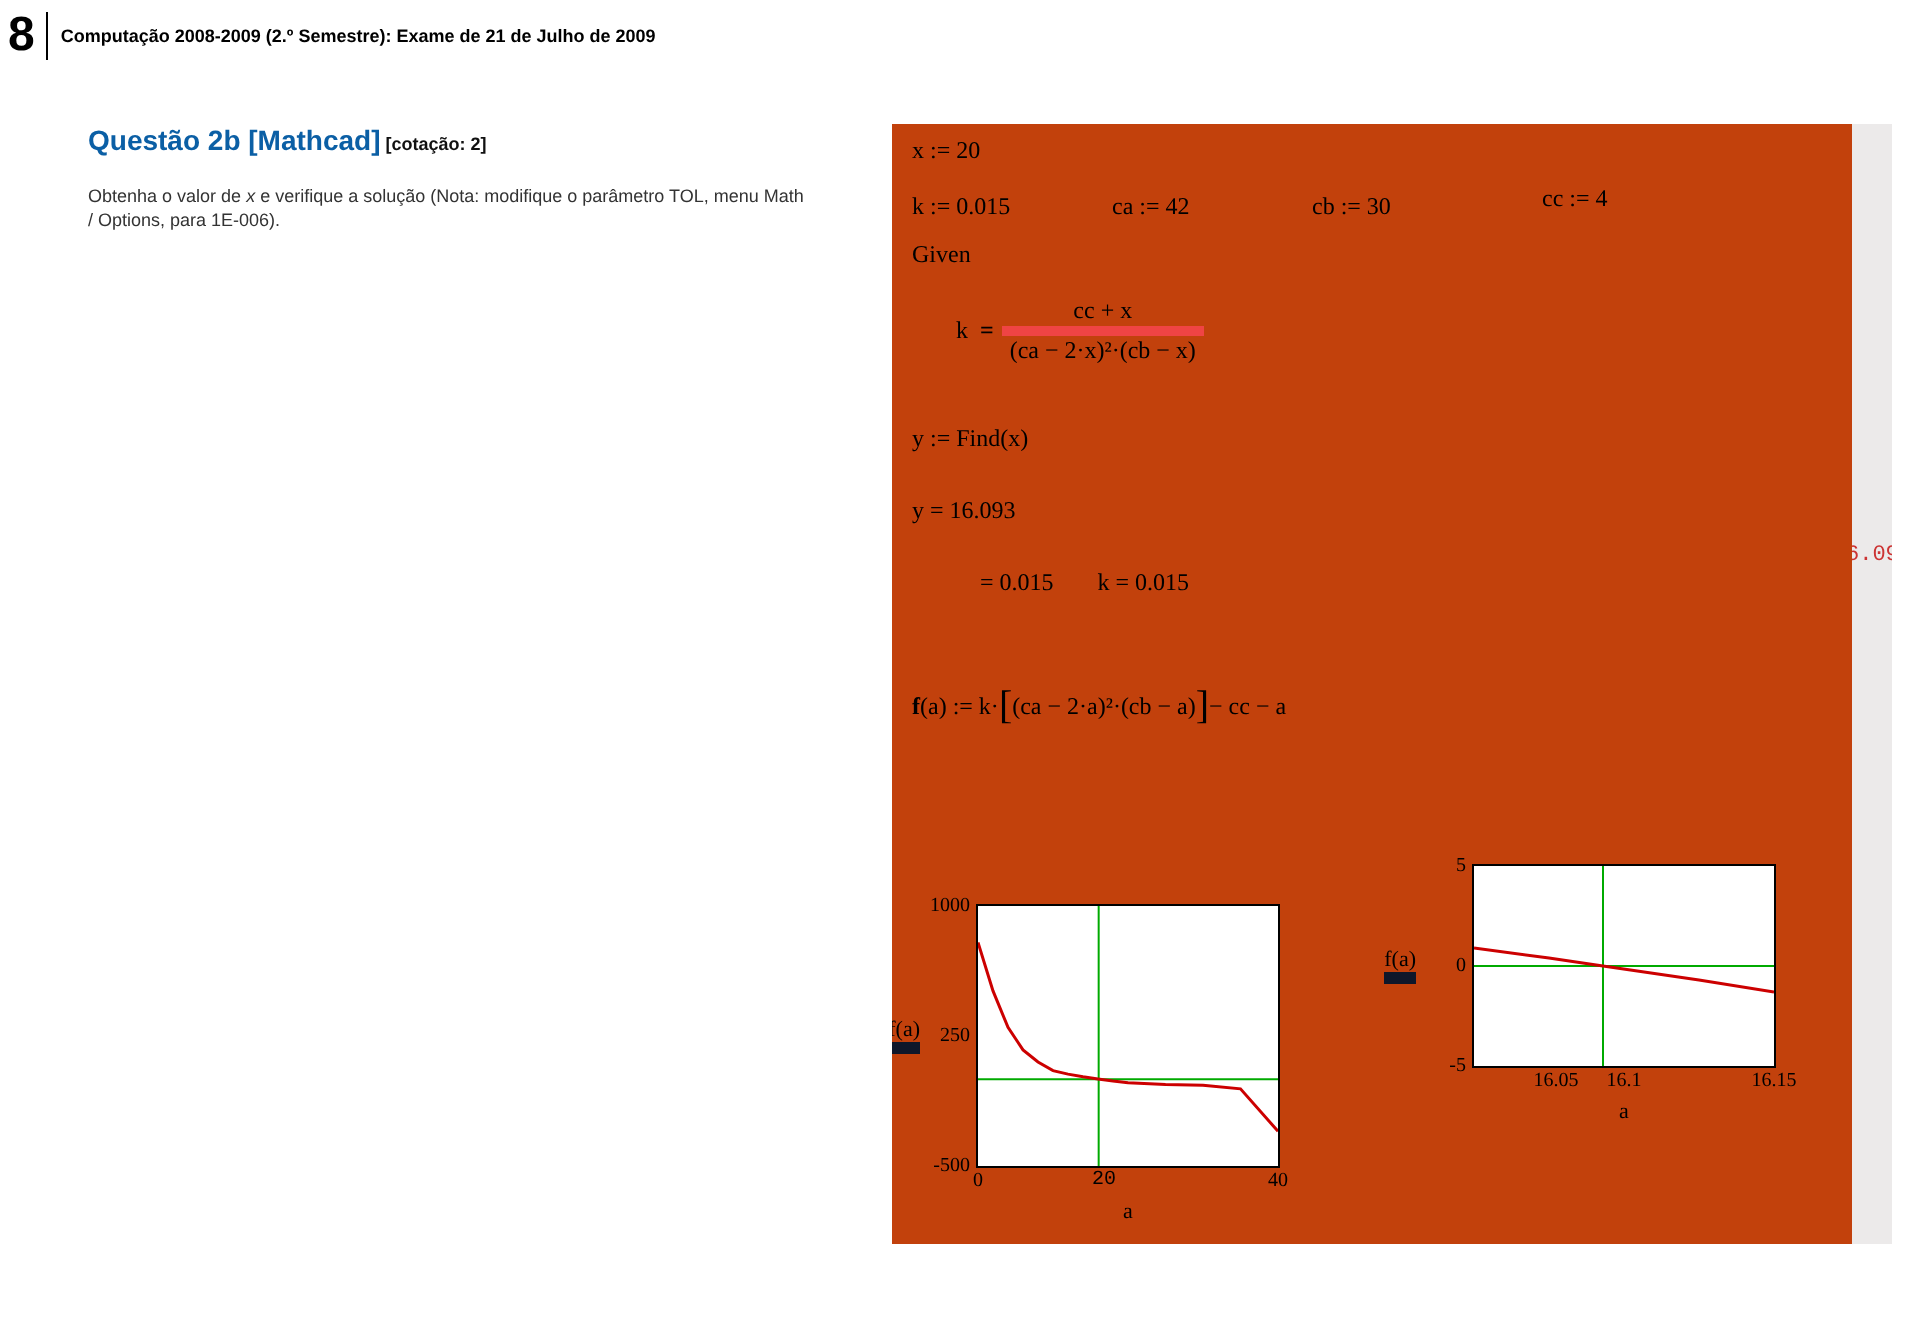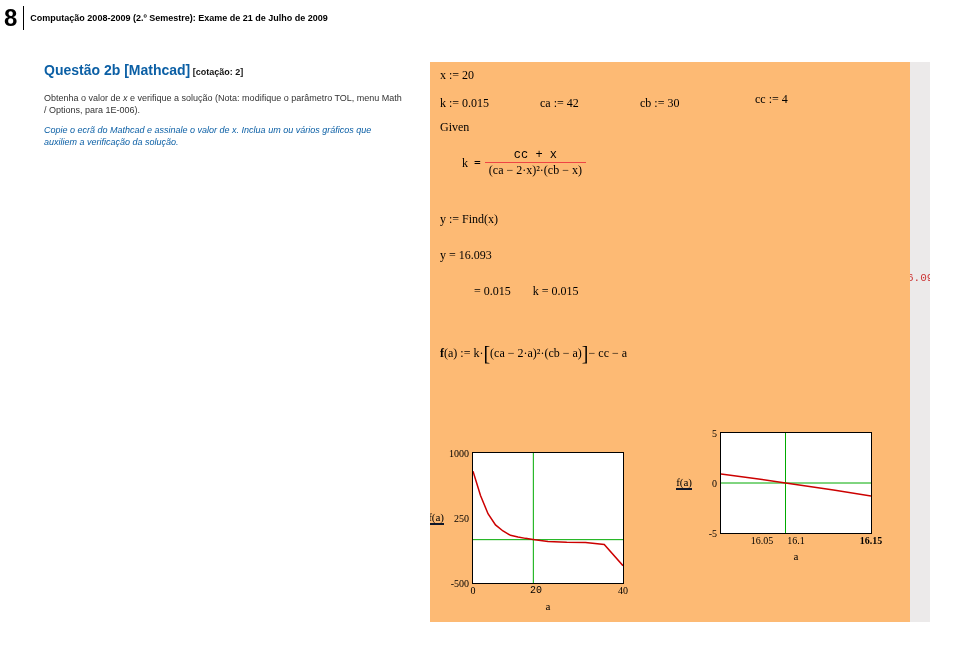--- a/index.html
+++ b/index.html
@@ -31,21 +31,21 @@
     font-size: 9px;
     font-weight: bold;
     color: #000;
   }
 
   
   .cols {
     display: flex;
     align-items: flex-start;
     padding: 28px 14px 0 44px;
-    gap: 26px;
+    gap: 42px;
   }
   .col-left { width: 360px; }
   .col-right { flex: 1; position: relative; }
 
   .q-title { color: #0b5fa5; font-size: 14px; font-weight: bold; }
   .q-sub   { color: #111; font-size: 9px; font-weight: bold; }
 
   .para { color:#333; font-size:9px; margin-top:14px; line-height:1.35; }
   .para .it { font-style: italic; }
 
@@ -66,47 +66,47 @@
     overflow:hidden;
   }
   
 
   
   .mathcad {
     position:absolute;
     top: 0px; left: 0px;
     width: 480px;
     height: 560px;
-    background:#fdba74;
+    background:#c2410c;
     font-family: "Times New Roman", serif;
     color:#000;
     font-size:12px;
   }
   .mc-row { position:absolute; }
 
   
   .frac { display:inline-block; text-align:center; vertical-align:middle; }
-  .frac .num { display:block; border-bottom:1px solid #ef4444; padding:0 4px;font-family:Liberation Mono, monospace; }
+  .frac .num { display:block; border-bottom:5px solid #ef4444; padding:0 4px; }
   .frac .den { display:block; padding:0 4px; }
 
   .big-bracket { font-size:20px; font-family:"Times New Roman",serif; line-height:0.9; }
 
   
   .chart {
     position:absolute;
     font-family: "Times New Roman", serif;
     font-size:11px;
   }
   .chart-frame { border:1px solid #000; position:relative; background:#fff; }
   .chart svg { position:absolute; top:0; left:0; }
   .xlab-bottom { position:absolute; top:100%; margin-top:16px; left:50%; transform:translateX(-50%); }
   .tick-x { position:absolute; top:100%; margin-top:2px; transform:translateX(-50%); font-size:10px; }
   .tick-y { position:absolute; right:100%; margin-right:4px; transform:translateY(-50%); font-size:10px; }
 
-  .legend-fa { color:#000; border-bottom:2px solid #0f172a; padding-bottom:0; display:inline-block; }
+  .legend-fa { color:#000; border-bottom:6px solid #0f172a; padding-bottom:0; display:inline-block; }
 
   .answer-side {
     position:absolute;
     top: 210px;
     right: -10px;
     color:#c33;
     font-family:"Courier New", monospace;
     font-size:11px;
   }
 </style>
@@ -123,21 +123,20 @@
   <div class="col-left">
     <div>
       <span class="q-title">Questão 2b [Mathcad]</span>
       <span class="q-sub">[cotação: 2]</span>
     </div>
 
     <div class="para">
       <span>Obtenha o valor de </span><span class="it">x</span><span> e verifique a solução (Nota: modifique o parâmetro TOL, menu Math / Options, para 1E-006).</span>
     </div>
 
-    <div class="blue-italic">Copie o ecrã do Mathcad e assinale o valor de x. Inclua um ou vários gráficos que auxiliem a verificação da solução.</div>
 
   </div>
 
   <div class="col-right">
     <div class="gray-panel">
 
       <span class="answer-side">x=16.093</span>
 
       <div class="mathcad">
 
@@ -196,21 +195,21 @@
         <div class="chart" id="chart2" style="top:370px; left:290px;">
           <span class="legend-fa" style="position:absolute; right:100%; margin-right:28px; top:50%; transform:translateY(-50%);">f(a)</span>
           <div class="chart-frame" id="chart2-frame" style="width:150px; height:100px;">
             <svg id="chart2-svg" width="150" height="100">
                 <line x1="64.50000000000027" y1="0" x2="64.50000000000027" y2="100" stroke="#0a0" stroke-width="1"></line>
                 <line x1="0" y1="50" x2="150" y2="50" stroke="#0a0" stroke-width="1"></line>
                 <path d="M0 40.99999999999999 L37.499999999998664 46 L64.50000000000027 50 L112.50000000000134 57 L150 63 " fill="none" stroke="#c00" stroke-width="1.5"></path>
               </svg>
           <span class="tick-x" style="left: 0px; margin-left: 41px;">16.05</span>
               <span class="tick-x" style="left: 75px;">16.1</span>
-              <span class="tick-x" style="left: 150px; font-weight: bold;">16.15</span>
+              <span class="tick-x" style="left: 150px;">16.15</span>
               <span class="tick-y" style="top: 100px;">-5</span>
               <span class="tick-y" style="top: 50px;">0</span>
               <span class="tick-y" style="top: 0px;">5</span>
             </div>
           <span class="xlab-bottom">a</span>
         </div>
 
       </div>
     </div>
   </div>

